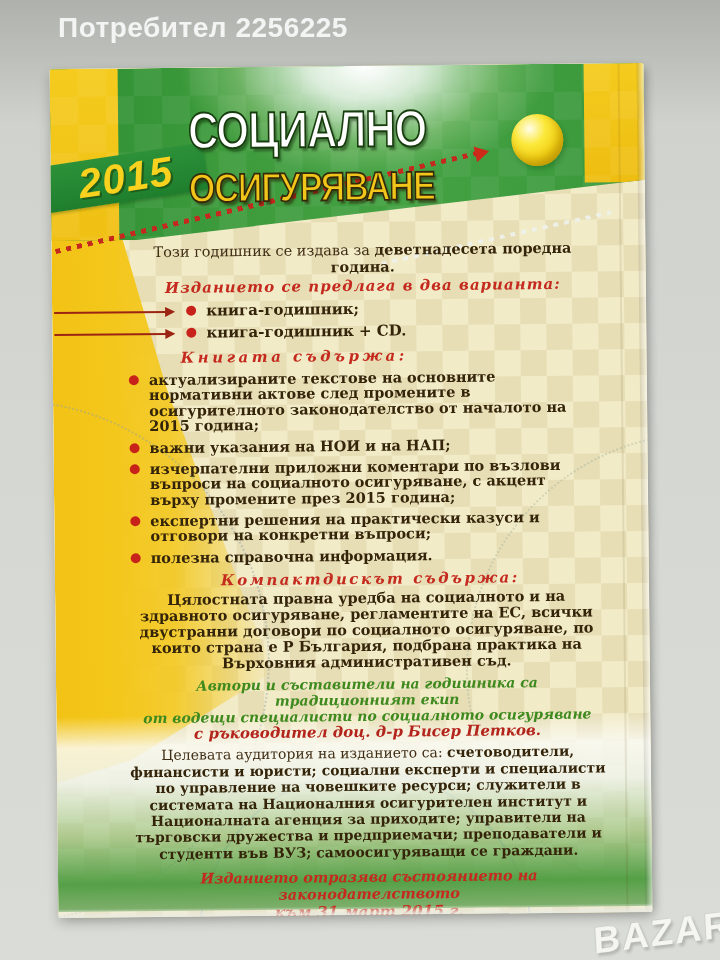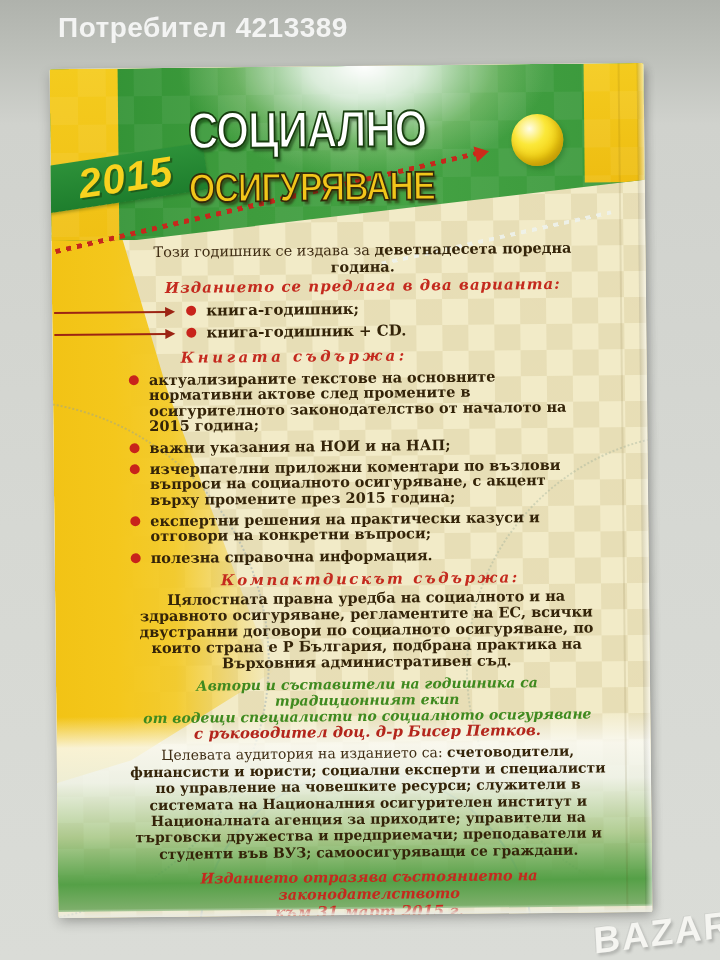--- a/index.html
+++ b/index.html
@@ -120,21 +120,21 @@
   .audience b{color:#342409;}
   .legal{text-align:center;margin:8px 0 1px;line-height:1.2;}
   .legal .l1{font-size:14.5px;}
   .legal .l2{font-size:15.5px;}
 </style>
 </head>
 <body>
 
 <div class="stage">
 
-  <div class="user-mark">Потребител 4213389</div>
+  <div class="user-mark">Потребител 2256225</div>
 
   <div class="book">
     <div class="body-bg"></div>
     <div class="yellow-wedge"></div>
     <div class="circle circle-left"></div>
     <div class="circle circle-right"></div>
     <div class="circle circle-bottom"></div>
 
     <div class="header">
       <div class="band-left"></div>

